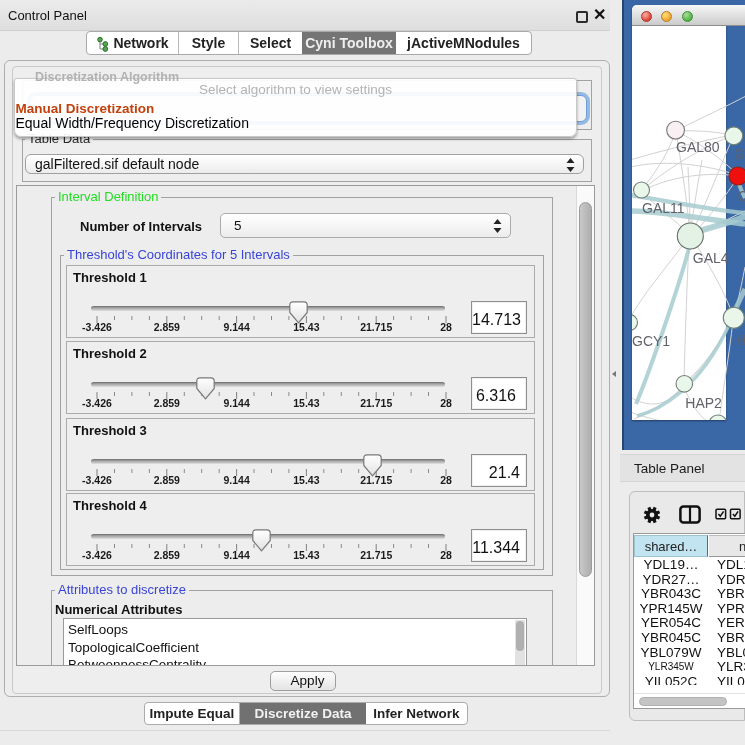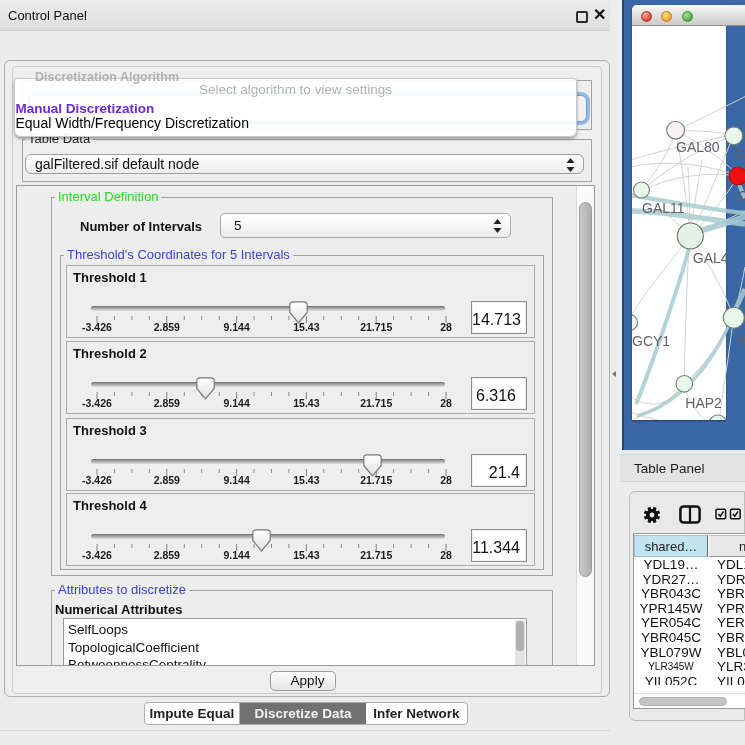--- a/index.html
+++ b/index.html
@@ -12,20 +12,33 @@
 <body>
 <div id="stage">
 
   <div class="abs" style="left:0;top:0;width:610px;height:731px;background:#ececec;border-bottom:1px solid #d8d8d8;"></div>
   <div class="abs" style="left:0;top:0;width:610px;height:30px;background:linear-gradient(#ebebeb,#dedede);"></div>
   <div class="abs" style="left:8px;top:8px;font-size:13px;color:#111;">Control Panel</div>
   <div class="abs" style="left:576px;top:11px;width:12px;height:12px;border:2px solid #2b2b2b;border-radius:2px;"></div>
   <div class="abs" style="left:593px;top:5px;font-size:16px;font-weight:bold;color:#111;">✕</div>
   <div class="abs" style="left:0;top:30px;width:610px;height:1px;background:#cfcfcf;"></div>
 
+  <div class="abs" style="left:86px;top:31px;width:446px;height:24px;background:#fff;border:1px solid #a9a9a9;border-radius:4px;display:flex;font-size:14px;font-weight:bold;color:#222;overflow:hidden;">
+    <div style="width:92px;display:flex;align-items:center;justify-content:center;border-right:1px solid #b9b9b9;">
+      <svg width="13" height="16" viewBox="0 0 13 16" style="margin-right:4px;margin-top:1px;">
+          <path d="M4,4 V13 M4,8 H9 M4,13 H9" stroke="#8a8a8a" stroke-width="1.1" fill="none"></path>
+          <circle cx="4" cy="3.6" r="2.3" fill="#55a555" stroke="#1f6b1f" stroke-width="0.9"></circle>
+          <circle cx="9.3" cy="8" r="2.4" fill="#55a555" stroke="#1f6b1f" stroke-width="0.9"></circle>
+          <circle cx="9.3" cy="13" r="2.4" fill="#55a555" stroke="#1f6b1f" stroke-width="0.9"></circle>
+        </svg>Network</div>
+    <div style="width:60px;display:flex;align-items:center;justify-content:center;border-right:1px solid #b9b9b9;">Style</div>
+    <div style="width:63px;display:flex;align-items:center;justify-content:center;">Select</div>
+    <div style="width:94px;display:flex;align-items:center;justify-content:center;background:#757575;color:#efefef;">Cyni Toolbox</div>
+    <div style="flex:1;display:flex;align-items:center;justify-content:center;">jActiveMNodules</div>
+  </div>
 
   <div class="abs" style="left:4px;top:60px;width:606px;height:637px;background:#ededed;border:1px solid #aeaeae;border-radius:6px;"></div>
   <div class="abs" style="left:12px;top:66px;width:590px;height:628px;background:#eeeeee;border:1px solid #c9c9c9;border-radius:4px;"></div>
 
   <div class="abs" style="left:22px;top:80px;width:570px;height:50px;border:1px solid #a2a2a2;"></div>
 
   <div class="abs" style="left:30px;top:95px;width:557px;height:27px;background:#f2f2f2;border:1px solid #6f9fd8;border-radius:6px;box-shadow:0 0 0 3px rgba(74,144,217,0.55);"></div>
 
   <div class="abs" style="left:22px;top:139px;width:570px;height:43px;border:1px solid #a2a2a2;"></div>
   <div class="grouplab" style="left:25px;top:132px;color:#2a2a2a;background:#ededed;">Table Data</div>
@@ -245,21 +258,21 @@
   <div class="abs" style="left:270px;top:671px;width:66px;height:20px;background:linear-gradient(#fdfdfd,#e4e4e4);border:1px solid #9e9e9e;border-radius:5px;font-size:13.5px;color:#111;text-align:center;line-height:18px;padding-left:9px;">Apply</div>
 
   <div class="abs" style="left:144px;top:702px;width:324px;height:23px;background:#fff;border:1px solid #ababab;border-radius:4px;display:flex;font-size:13.5px;font-weight:bold;color:#222;overflow:hidden;">
     <div style="width:95px;display:flex;align-items:center;justify-content:center;border-right:1px solid #b0b0b0;">Impute Equal</div>
     <div style="width:126px;display:flex;align-items:center;justify-content:center;background:#717171;color:#f2f2f2;">Discretize Data</div>
     <div style="flex:1;display:flex;align-items:center;justify-content:center;">Infer Network</div>
   </div>
 
   <div class="abs" style="left:14px;top:78px;width:563px;height:59px;background:rgba(255,255,255,0.93);border:1px solid #c8c8c8;border-radius:3px 3px 7px 7px;box-shadow:0 2px 3px rgba(0,0,0,0.35);">
     <div style="position:absolute;left:0;top:2.5px;width:100%;text-align:center;font-size:13.5px;color:#b3b3b3;">Select algorithm to view settings</div>
-    <div style="position:absolute;left:0.5px;top:21.5px;font-size:13.5px;font-weight:bold;color:#6d28d9;">Manual Discretization</div>
+    <div style="position:absolute;left:0.5px;top:21.5px;font-size:13.5px;font-weight:bold;color:#c2410c;">Manual Discretization</div>
     <div style="position:absolute;left:0.5px;top:35.5px;font-size:14px;color:#000;">Equal Width/Frequency Discretization</div>
   </div>
   <div class="abs" style="left:35px;top:70px;font-size:12.5px;font-weight:bold;color:#b2b2b2;">Discretization Algorithm</div>
 
   <div class="abs" style="left:612px;top:371px;width:0;height:0;border-top:3px solid transparent;border-bottom:3px solid transparent;border-right:4px solid #777;"></div>
 
   <div class="abs" style="left:622px;top:0;width:123px;height:450px;background:#3a67a5;border-left:2px solid #24466f;"></div>
   <div class="abs" style="left:632px;top:5px;width:94px;height:415px;background:#fff;border-radius:5px 0 0 0;box-shadow:0 1px 2px rgba(0,0,0,0.4);">
     <div style="position:absolute;left:0;top:0;width:113px;height:21px;background:linear-gradient(#f7f7f7,#cbcbcb);border-bottom:1px solid #8e8e8e;border-radius:5px 0 0 0;">
       <div style="position:absolute;left:9px;top:6px;width:11px;height:11px;border-radius:50%;background:radial-gradient(circle at 35% 30%,#f59a8e 15%,#da4337 70%);border:1px solid #a8352c;"></div>

